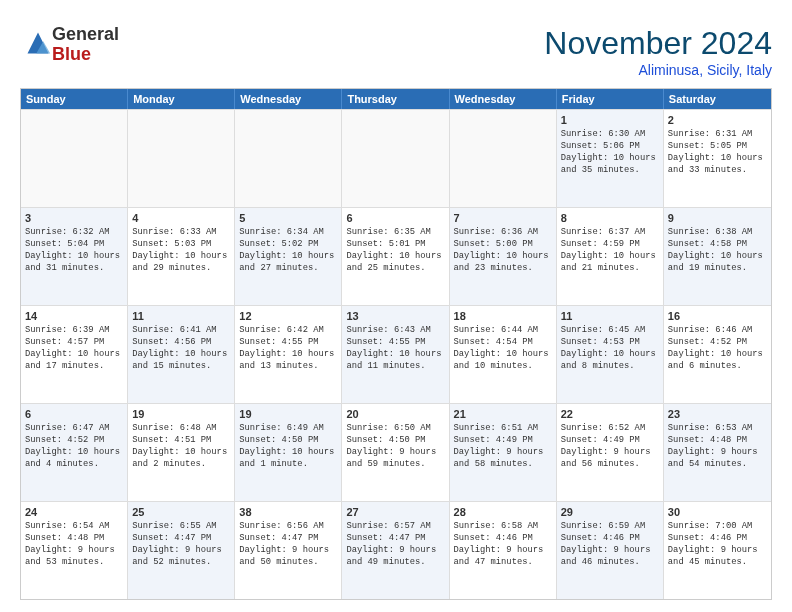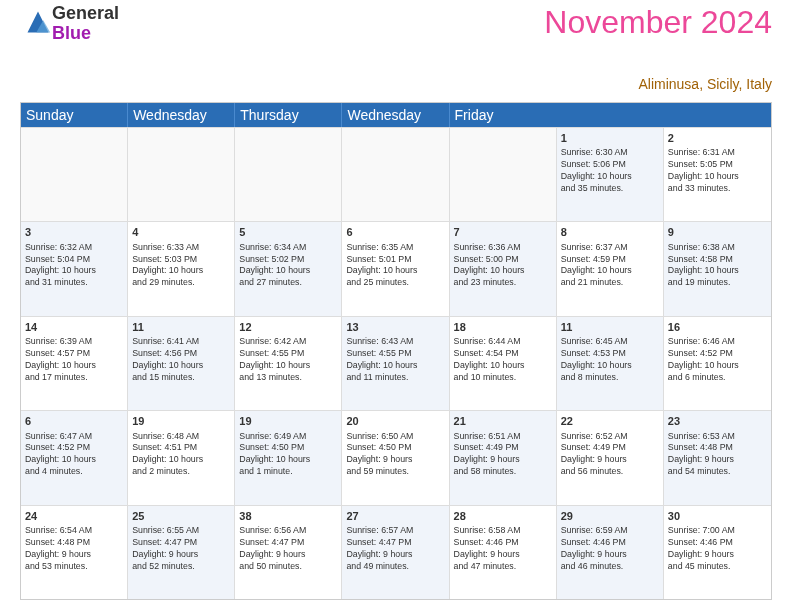--- a/index.html
+++ b/index.html
@@ -6,75 +6,74 @@
     body {
       font-family: Arial, sans-serif;
       background: #fff;
       width: 792px;
       height: 612px;
       overflow: hidden;
     }
     .page {
       width: 792px;
       height: 612px;
-      padding: 4px 20px 12px 20px;
+      padding: 25px 20px 12px 20px;
       display: flex;
       flex-direction: column;
     }
     .header {
       display: flex;
       justify-content: space-between;
       align-items: flex-start;
       margin-bottom: 10px;
     }
     .logo {
       display: flex;
       align-items: center;
       gap: 0px;
     }
     .logo-text {
       font-size: 18px;
       font-weight: bold;
       line-height: 1.1;
     }
     .logo-general { color: #333; }
-    .logo-blue { color: #a21caf; }
+    .logo-blue { color: #b91c1c; }
     .logo-icon {
       width: 28px;
       height: 28px;
       margin-left: 4px;
     }
     .title-area {
       text-align: right;
     }
     .month-title {
       font-size: 32px;
       font-weight: normal;
-      color: #ec4899;
+      color: #0c4a6e;
     }
     .location {
       font-size: 14px;
-      color: #a16207;
-      margin-top: 35px;
+      color: #1d4ed8;
     }
     .calendar {
       flex: 1;
       display: flex;
       flex-direction: column;
       border: 1px solid #ccc;
     }
     .cal-header {
       display: grid;
       grid-template-columns: repeat(7, 1fr);
       background: #2a6db5;
     }
     .cal-header-cell {
       color: #fff;
-      font-size: 14px;
-      font-weight: normal;
+      font-size: 11px;
+      font-weight: bold;
       padding: 4px 5px;
       border-right: 1px solid #4a8acf;
     }
     .cal-header-cell:last-child { border-right: none; }
     .cal-body {
       flex: 1;
       display: flex;
       flex-direction: column;
     }
     .cal-row {
@@ -98,20 +97,21 @@
     .day-num {
       font-size: 11px;
       font-weight: bold;
       margin-bottom: 2px;
       display: block;
     }
     .cell-info {
       font-size: 8.8px;
       color: #333;
       line-height: 1.35;
+      font-family: Liberation Mono, monospace;
     }
   </style>
 </head>
 <body>
 
 <div class="page">
   <div class="header">
     <div class="logo">
       <div>
         <svg class="logo-icon" viewBox="0 0 32 32">
@@ -126,24 +126,26 @@
     </div>
     <div class="title-area">
       <div class="month-title">November 2024</div>
       <div class="location">Aliminusa, Sicily, Italy</div>
     </div>
   </div>
 
   <div class="calendar">
     <div class="cal-header" id="cal-header">
         <div class="cal-header-cell">Sunday</div>
+        <div class="cal-header-cell">Monday</div>
         <div class="cal-header-cell">Wednesday</div>
         <div class="cal-header-cell">Thursday</div>
         <div class="cal-header-cell">Wednesday</div>
         <div class="cal-header-cell">Friday</div>
+        <div class="cal-header-cell">Saturday</div>
       </div>
     <div class="cal-body" id="cal-body">
         <div class="cal-row">
           <div class="cal-cell empty"></div>
           <div class="cal-cell empty"></div>
           <div class="cal-cell empty"></div>
           <div class="cal-cell empty"></div>
           <div class="cal-cell empty"></div>
           <div class="cal-cell shaded">
             <span class="day-num">1</span>

